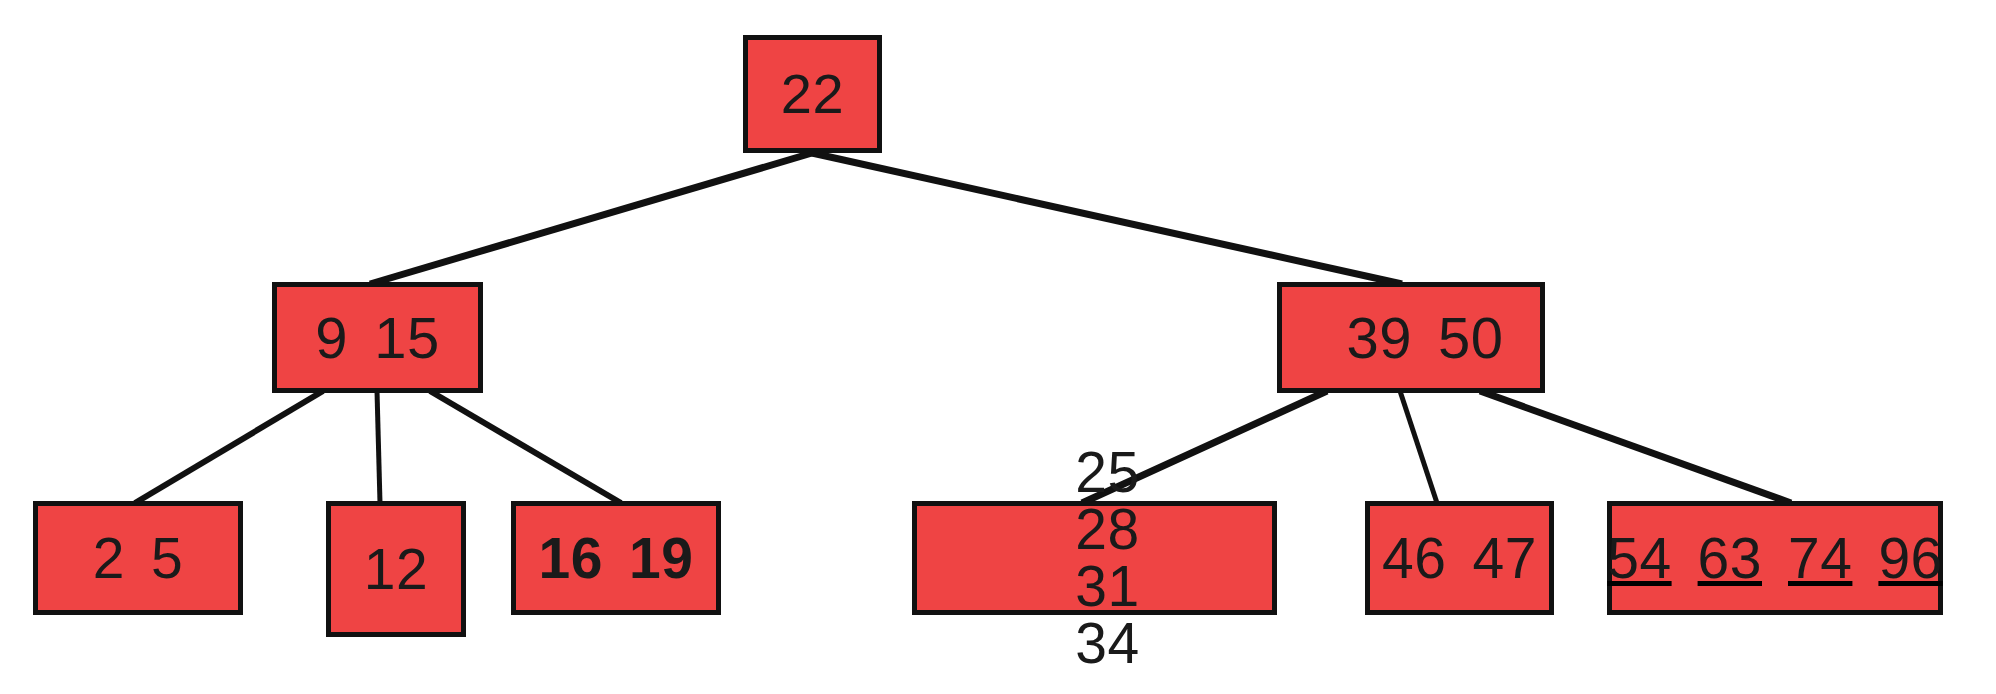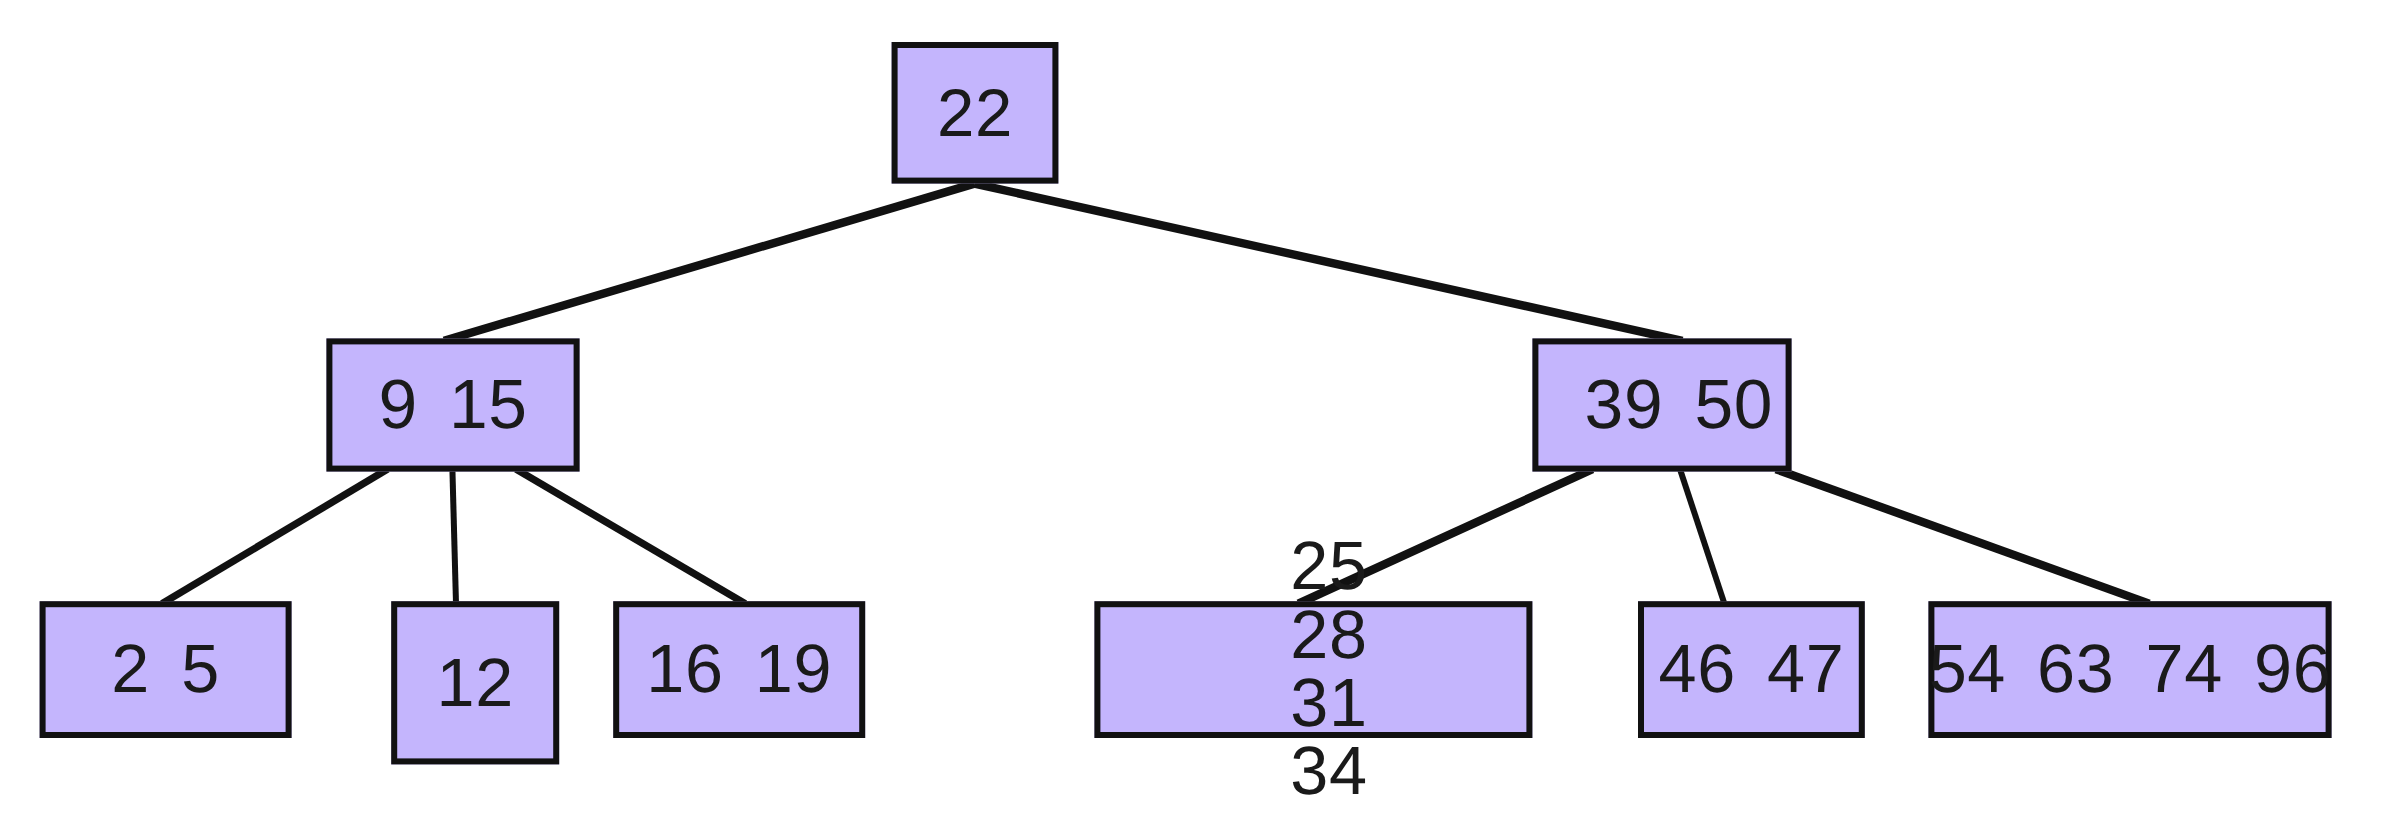--- a/index.html
+++ b/index.html
@@ -22,21 +22,21 @@
     position: absolute;
     left: 0;
     top: 0;
     width: 1996px;
     height: 694px;
     pointer-events: none;
   }
   .node {
     position: absolute;
     box-sizing: border-box;
-    background: #c4b5fd;
+    background: #ef4444;
     border: 5px solid #111111;
     display: flex;
     align-items: center;
     justify-content: center;
     z-index: 2;
   }
   .node-keys {
     display: flex;
     align-items: baseline;
     justify-content: center;
@@ -77,58 +77,58 @@
         <div class="node-keys" style="color: rgb(26, 26, 26);">
           <span class="key">22</span>
         </div>
       </div>
       <div class="node node-internal" style="left: 272px; top: 282px; width: 211px; height: 111px; border-color: rgb(17, 17, 17);">
         <div class="node-keys" style="color: rgb(26, 26, 26);">
           <span class="key">9</span>
           <span class="key">15</span>
         </div>
       </div>
-      <div class="node node-internal" style="left: 1277px; top: 282px; width: 216px; height: 111px; border-color: rgb(17, 17, 17); padding-left: 28px;">
+      <div class="node node-internal" style="left: 1277px; top: 282px; width: 268px; height: 111px; border-color: rgb(17, 17, 17); padding-left: 28px;">
         <div class="node-keys" style="color: rgb(26, 26, 26);">
           <span class="key">39</span>
           <span class="key">50</span>
         </div>
       </div>
       <div class="node node-leaf" style="left: 33px; top: 501px; width: 210px; height: 114px; border-color: rgb(17, 17, 17);">
         <div class="node-keys" style="color: rgb(26, 26, 26);">
           <span class="key">2</span>
           <span class="key">5</span>
         </div>
       </div>
       <div class="node node-leaf" style="left: 326px; top: 501px; width: 140px; height: 136px; border-color: rgb(17, 17, 17);">
         <div class="node-keys" style="color: rgb(26, 26, 26);">
           <span class="key">12</span>
         </div>
       </div>
       <div class="node node-leaf" style="left: 511px; top: 501px; width: 210px; height: 114px; border-color: rgb(17, 17, 17);">
-        <div class="node-keys" style="color: rgb(26, 26, 26);">
+        <div class="node-keys" style="color: rgb(26, 26, 26); font-weight: bold;">
           <span class="key">16</span>
           <span class="key">19</span>
         </div>
       </div>
       <div class="node node-leaf" style="left: 912px; top: 501px; width: 365px; height: 114px; border-color: rgb(17, 17, 17);">
         <div class="node-keys" style="color: rgb(26, 26, 26); flex-direction: column;">
           <span class="key">25</span>
           <span class="key">28</span>
           <span class="key">31</span>
           <span class="key">34</span>
         </div>
       </div>
       <div class="node node-leaf" style="left: 1365px; top: 501px; width: 189px; height: 114px; border-color: rgb(17, 17, 17);">
         <div class="node-keys" style="color: rgb(26, 26, 26);">
           <span class="key">46</span>
           <span class="key">47</span>
         </div>
       </div>
-      <div class="node node-leaf" style="left: 1607px; top: 501px; width: 336px; height: 114px; border-color: rgb(17, 17, 17);">
+      <div class="node node-leaf" style="left: 1607px; top: 501px; width: 336px; height: 114px; border-color: rgb(17, 17, 17); text-decoration: underline;">
         <div class="node-keys" style="color: rgb(26, 26, 26);">
           <span class="key">54</span>
           <span class="key">63</span>
           <span class="key">74</span>
           <span class="key">96</span>
         </div>
       </div>
     </div>
 </div>
 

